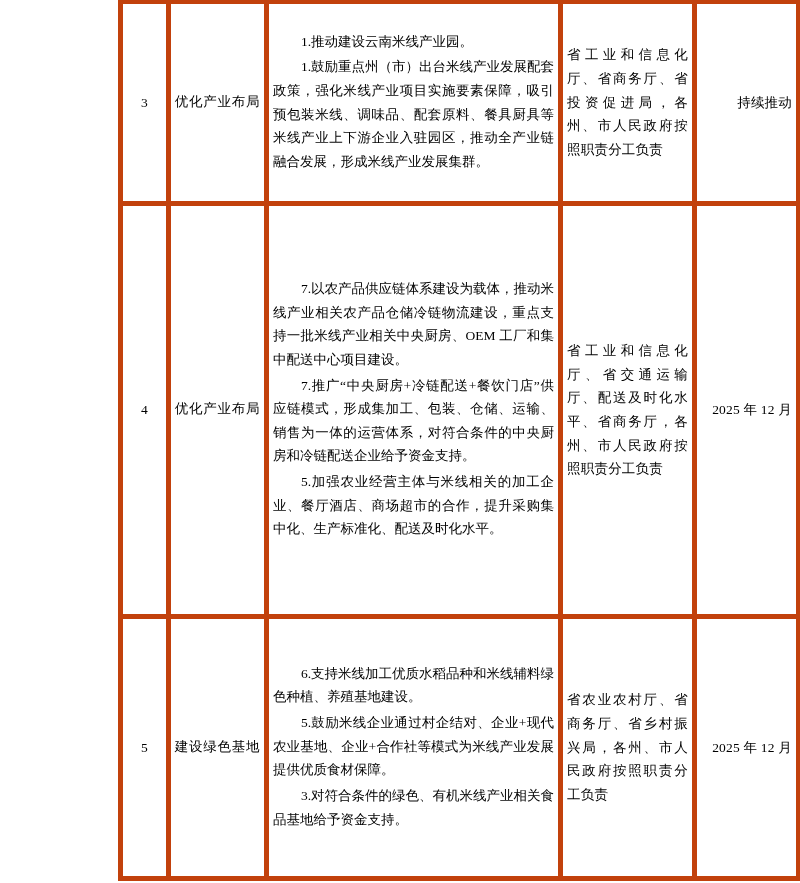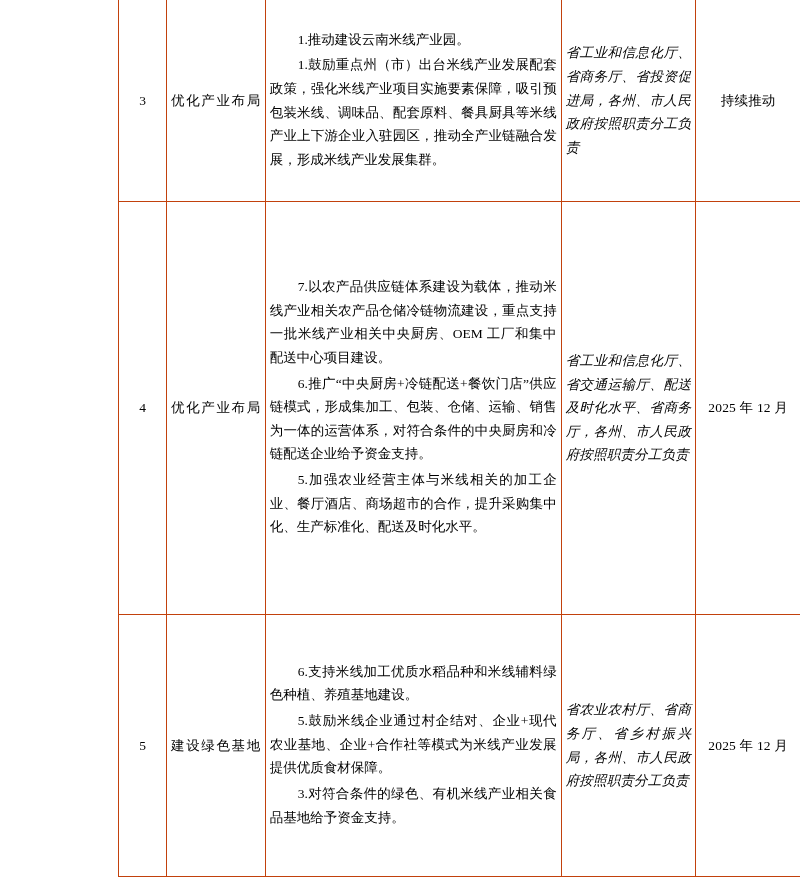--- a/index.html
+++ b/index.html
@@ -21,21 +21,21 @@
     box-sizing: border-box;
   }
   table.doc-table {
     border-collapse: collapse;
     table-layout: fixed;
     width: 683px;
     margin-left: 118px;
     margin-top: -1px;
   }
   table.doc-table td {
-    border: 1px solid #c2410c;
+    border: 5px solid #c2410c;
     vertical-align: middle;
     padding: 6px 4px;
     font-size: 13.5px;
     line-height: 1.75;
     word-break: break-all;
     margin-top: 28px;
   }
   col.c-num   { width: 40px; }
   col.c-task  { width: 82px; }
   col.c-meas  { width: 246px; }
@@ -44,38 +44,38 @@
   .cell-num {
     text-align: center;
     font-size: 13.5px;
   }
   .cell-task {
     text-align: justify;
     text-align-last: justify;
     letter-spacing: 0.5px;
     padding-left: 6px;
     padding-right: 6px;
+    font-family: Liberation Mono, monospace;
   }
   .cell-meas p {
     margin: 0 0 2px 0;
     text-align: justify;
     text-indent: 0;
   }
   .cell-meas p.ind {
     text-indent: 28px;
   }
   .cell-resp {
     text-align: justify;
     letter-spacing: 0.2px;
     padding-left: 5px;
     padding-right: 5px;
-    font-style: italic;
   }
   .cell-time {
-    text-align: center;
+    text-align: right;
     font-size: 13.5px;
     letter-spacing: 0.2px;
   }
 </style>
 </head>
 <body>
 
 <div class="page">
   <table class="doc-table">
     <colgroup>
@@ -94,21 +94,21 @@
           <p class="ind">1.鼓励重点州（市）出台米线产业发展配套政策，强化米线产业项目实施要素保障，吸引预包装米线、调味品、配套原料、餐具厨具等米线产业上下游企业入驻园区，推动全产业链融合发展，形成米线产业发展集群。</p>
         </td>
         <td class="cell-resp">省工业和信息化厅、省商务厅、省投资促进局，各州、市人民政府按照职责分工负责</td>
         <td class="cell-time">持续推动</td>
       </tr>
       <tr style="height:413px;">
         <td class="cell-num">4</td>
         <td class="cell-task">优化产业布局</td>
         <td class="cell-meas">
           <p class="ind">7.以农产品供应链体系建设为载体，推动米线产业相关农产品仓储冷链物流建设，重点支持一批米线产业相关中央厨房、OEM 工厂和集中配送中心项目建设。</p>
-          <p class="ind">6.推广“中央厨房+冷链配送+餐饮门店”供应链模式，形成集加工、包装、仓储、运输、销售为一体的运营体系，对符合条件的中央厨房和冷链配送企业给予资金支持。</p>
+          <p class="ind">7.推广“中央厨房+冷链配送+餐饮门店”供应链模式，形成集加工、包装、仓储、运输、销售为一体的运营体系，对符合条件的中央厨房和冷链配送企业给予资金支持。</p>
           <p class="ind">5.加强农业经营主体与米线相关的加工企业、餐厅酒店、商场超市的合作，提升采购集中化、生产标准化、配送及时化水平。</p>
         </td>
         <td class="cell-resp">省工业和信息化厅、省交通运输厅、配送及时化水平、省商务厅，各州、市人民政府按照职责分工负责</td>
         <td class="cell-time">2025 年 12 月</td>
       </tr>
       <tr style="height:262px;">
         <td class="cell-num">5</td>
         <td class="cell-task">建设绿色基地</td>
         <td class="cell-meas">
           <p class="ind">6.支持米线加工优质水稻品种和米线辅料绿色种植、养殖基地建设。</p>

